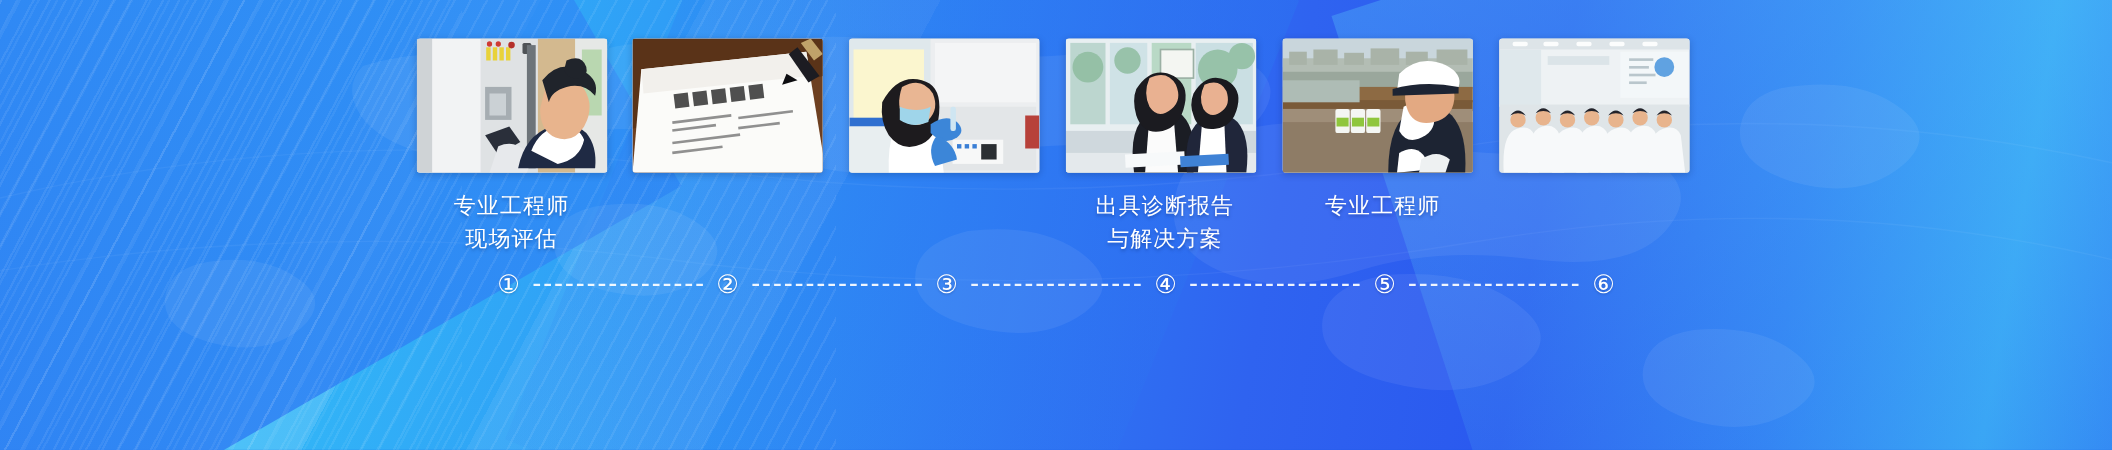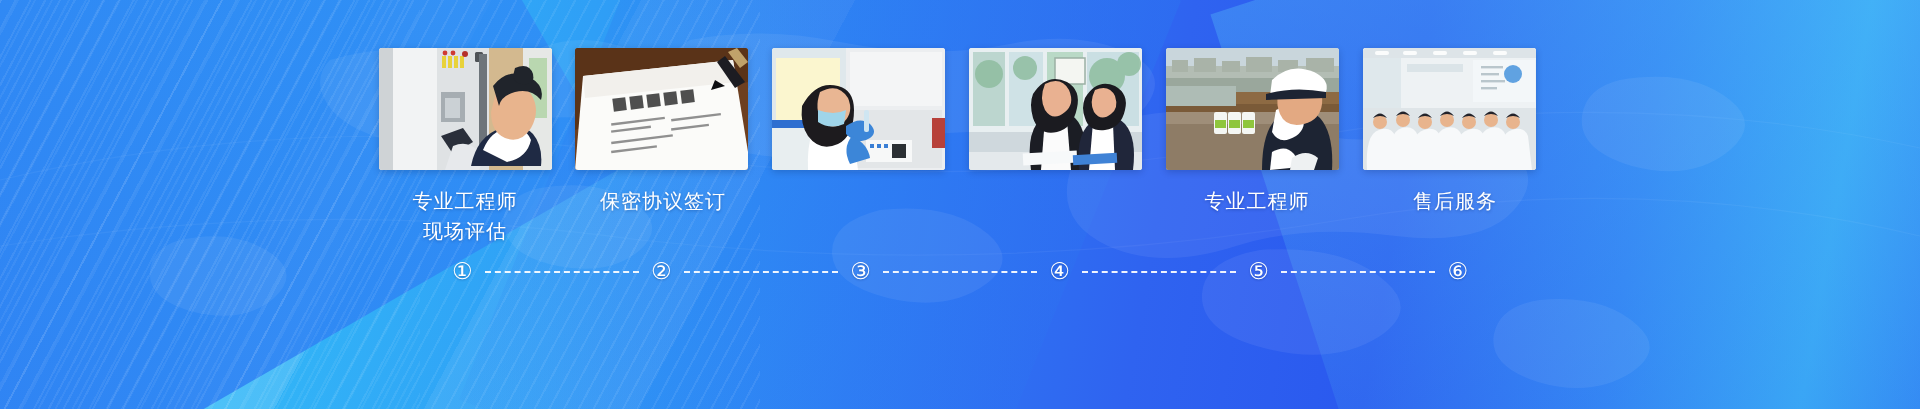--- a/index.html
+++ b/index.html
@@ -80,21 +80,21 @@
         rgba(255,255,255,0) 2px, rgba(255,255,255,0) 15px);
   }
   .worldmap { opacity: .30; }
   .worldmap svg { width: 100%; height: 100%; }
 
   
   .content {
     position: relative;
     width: 1180px;
     margin: 0 auto;
-    padding-top: 48px;
+    padding-top: 35px;
   }
 
   .steps {
     display: flex;
     justify-content: space-between;
     align-items: flex-start;
   }
   .step { width: 190px; }
 
   .photo {
@@ -242,21 +242,20 @@
               <rect x="36" y="90" width="62" height="2.4" transform="rotate(-7 67 91)"></rect>
               <rect x="36" y="100" width="46" height="2.4" transform="rotate(-7 59 101)"></rect>
               <rect x="96" y="68" width="50" height="2.4" transform="rotate(-7 121 69)"></rect>
               <rect x="96" y="78" width="38" height="2.4" transform="rotate(-7 115 79)"></rect>
             </g>
             <path d="M150 8 l20 26 l-10 6 l-18 -26z" fill="#1c1c22"></path>
             <path d="M140 32 l10 6 l-14 4z" fill="#0d0d10"></path>
             <path d="M162 0 l11 14 l-8 6 l-12 -16z" fill="#c0a26a"></path>
           </svg>
         </div>
-        <div class="caption">保密协议签订</div>
       </div>
 
       <div class="step">
         <div class="photo">
           <svg viewBox="0 0 173 122" preserveAspectRatio="none">
             <rect width="173" height="122" fill="#e6eaec"></rect>
             <rect x="0" y="0" width="74" height="122" fill="#dfe8ec"></rect>
             <rect x="4" y="10" width="64" height="66" fill="#f6f2d8"></rect>
             <rect x="4" y="10" width="64" height="66" fill="#fff9c9" opacity=".6"></rect>
             <rect x="0" y="72" width="74" height="8" fill="#2f6fd0"></rect>
@@ -304,20 +303,22 @@
             <path d="M64 46 q14 -22 34 -12 q14 8 10 26 q-4 20 -20 24 q-18 4 -24 -14 q-4 -14 0 -24z" fill="#1b1b20"></path>
             <path d="M76 36 q16 -8 24 6 q6 14 -4 22 q-12 10 -20 -2 q-6 -12 0 -26z" fill="#e9b191"></path>
             <path d="M110 122 q-4 -40 16 -50 q18 -8 30 4 q12 14 8 46z" fill="#20263a"></path>
             <path d="M124 74 q12 -6 20 2 l2 46 l-26 0z" fill="#ffffff"></path>
             <path d="M116 50 q12 -20 30 -12 q14 8 10 24 q-4 18 -20 20 q-16 2 -20 -12 q-4 -10 0 -20z" fill="#1a1a1f"></path>
             <path d="M126 42 q14 -6 20 6 q4 12 -4 18 q-10 8 -17 -2 q-5 -10 1 -22z" fill="#e9b191"></path>
             <rect x="54" y="104" width="54" height="12" fill="#f7f9fa" transform="rotate(-3 81 110)"></rect>
             <rect x="104" y="106" width="44" height="10" fill="#3f82d6" transform="rotate(-3 126 111)"></rect>
           </svg>
         </div>
+        <div class="caption">出具诊断报告
+与解决方案</div>
       </div>
 
       <div class="step">
         <div class="photo">
           <svg viewBox="0 0 173 122" preserveAspectRatio="none">
             <rect width="173" height="122" fill="#cdd4cf"></rect>
             <rect x="0" y="0" width="173" height="26" fill="#c9d6dc"></rect>
             <rect x="0" y="18" width="173" height="12" fill="#b3bdb4"></rect>
             <g fill="#a9b3a8">
               <rect x="6" y="12" width="16" height="12"></rect>
@@ -401,21 +402,20 @@
                 <path d="M33 68 q7 -9 14 0 q-7 -4 -14 0z"></path>
                 <path d="M55 70 q7 -9 14 0 q-7 -4 -14 0z"></path>
                 <path d="M77 68 q7 -9 14 0 q-7 -4 -14 0z"></path>
                 <path d="M99 70 q7 -9 14 0 q-7 -4 -14 0z"></path>
                 <path d="M121 68 q7 -9 14 0 q-7 -4 -14 0z"></path>
                 <path d="M143 70 q7 -9 14 0 q-7 -4 -14 0z"></path>
               </g>
             </g>
           </svg>
         </div>
-        <div class="caption">售后服务</div>
       </div>
 
     </div>
 
     <div class="track">
       <span class="node">①</span>
       <span class="dash"></span>
       <span class="node">②</span>
       <span class="dash"></span>
       <span class="node">③</span>

